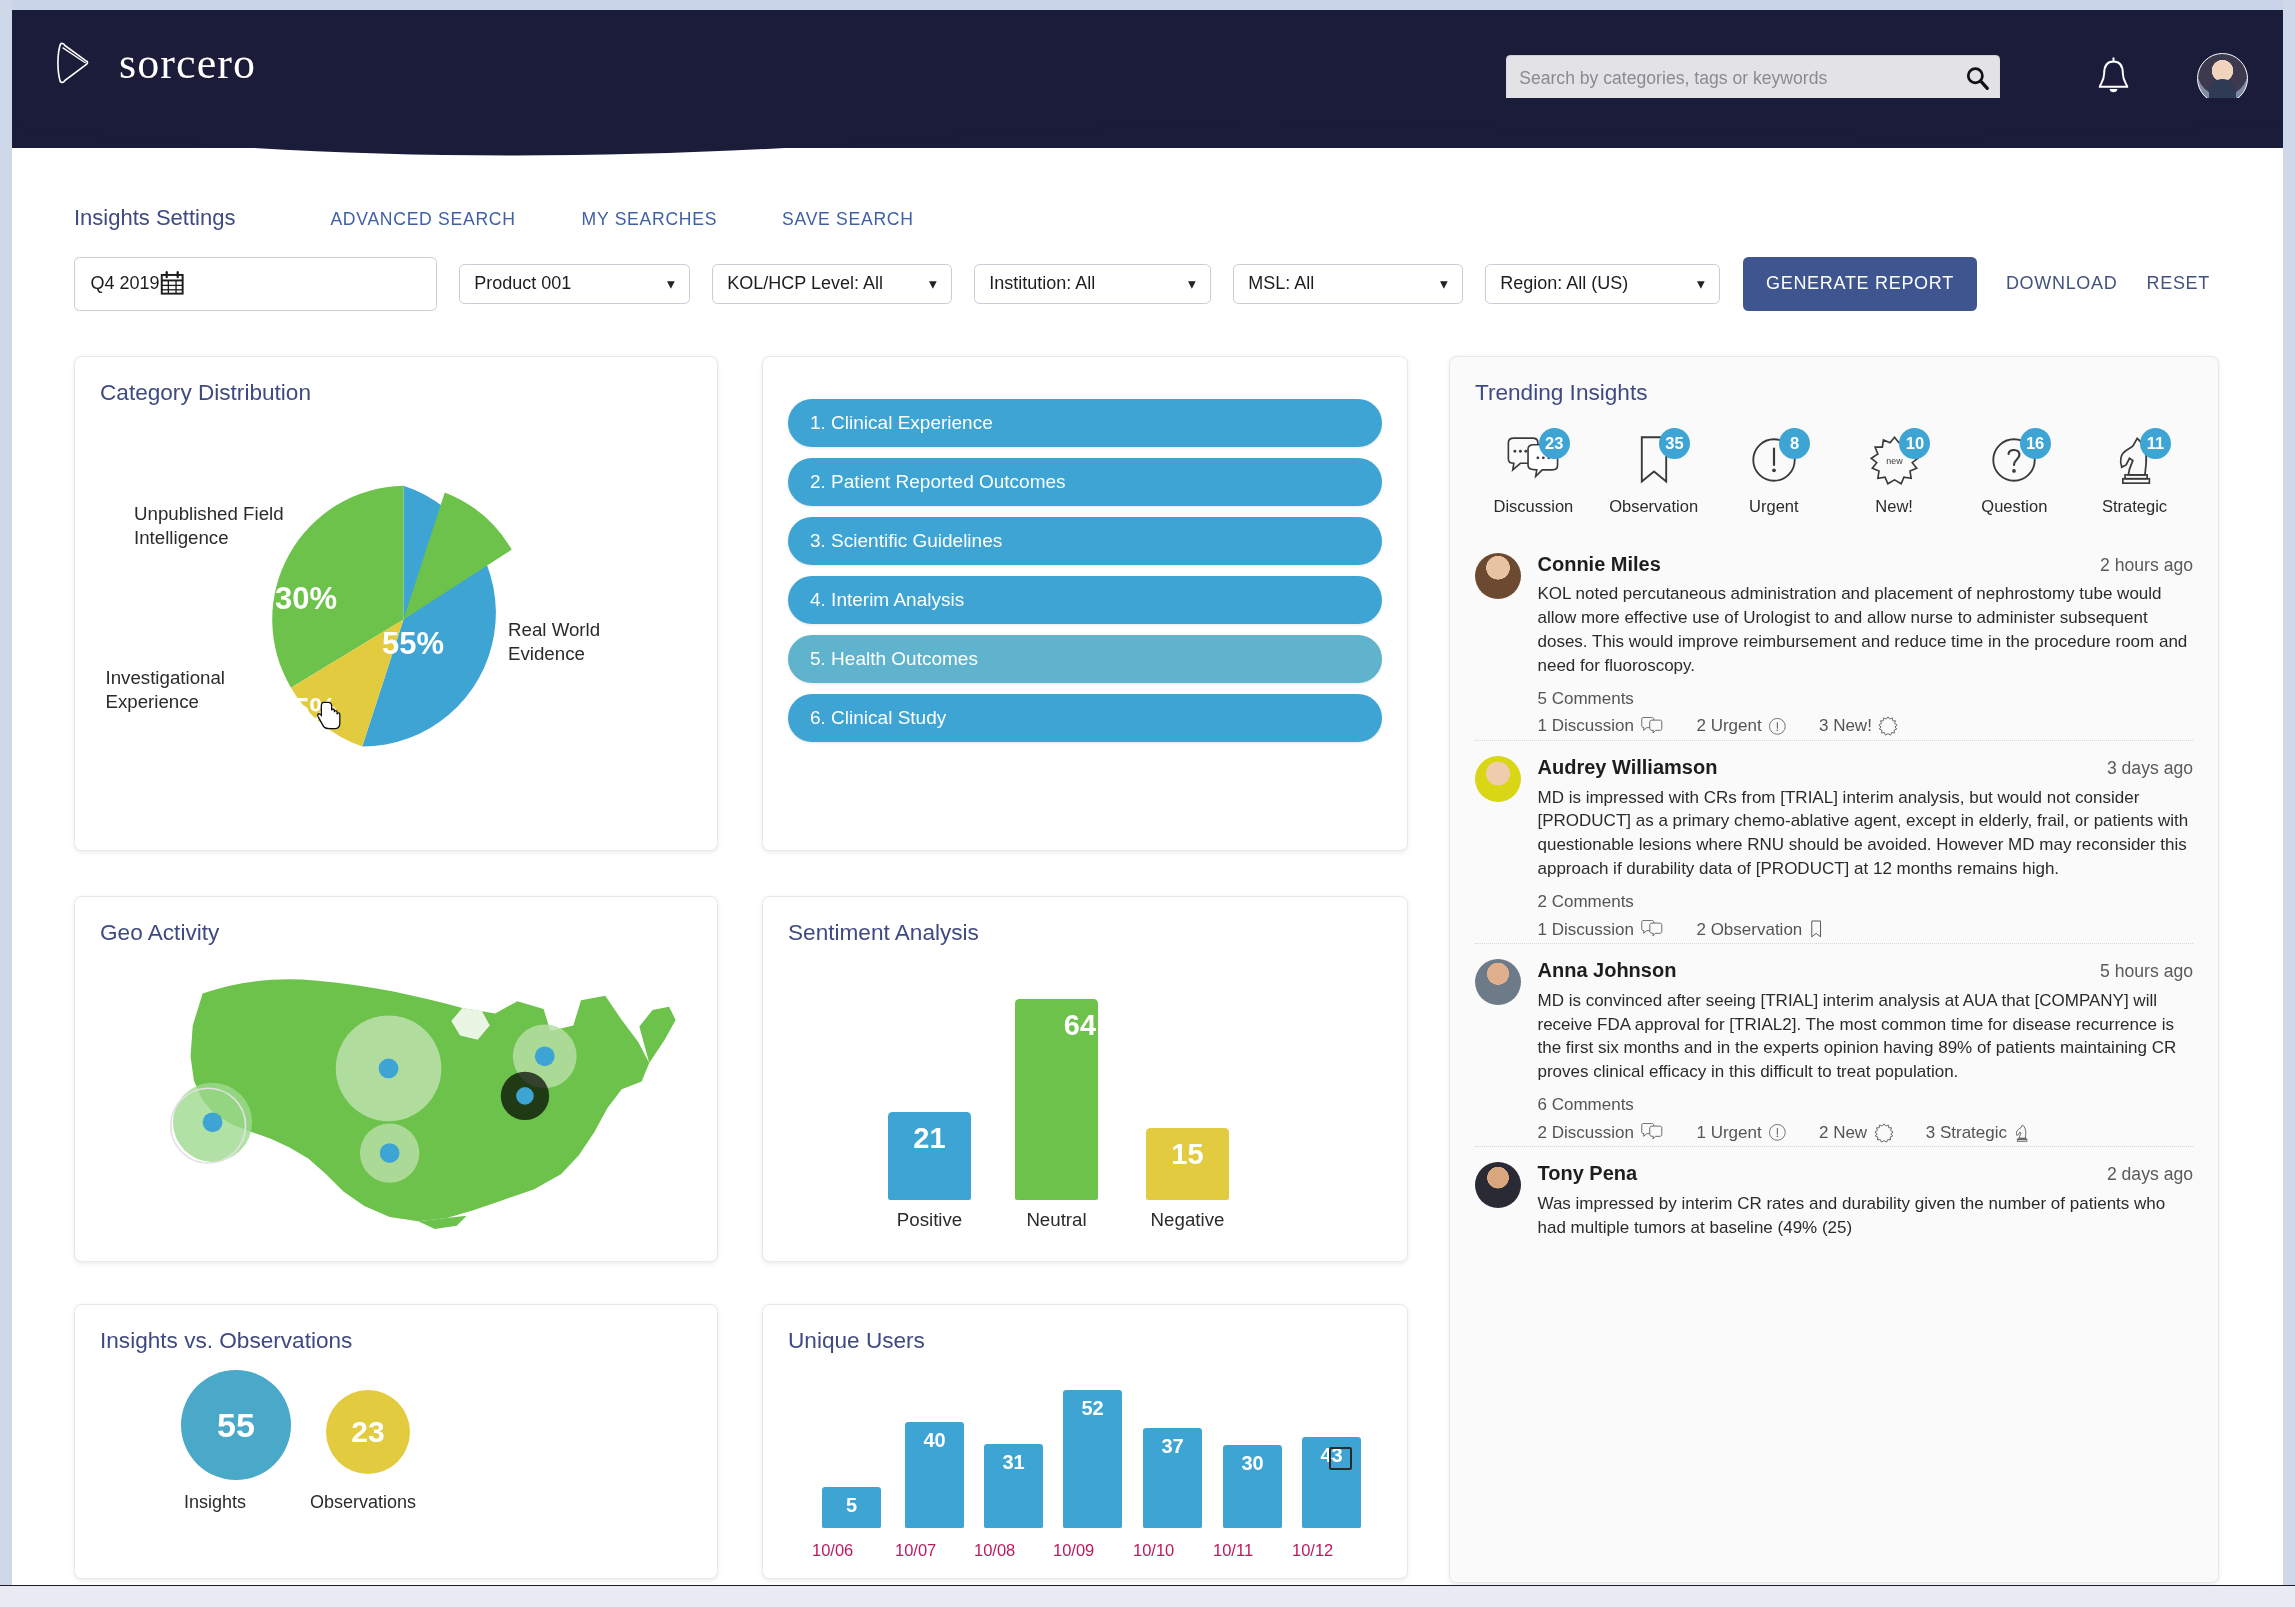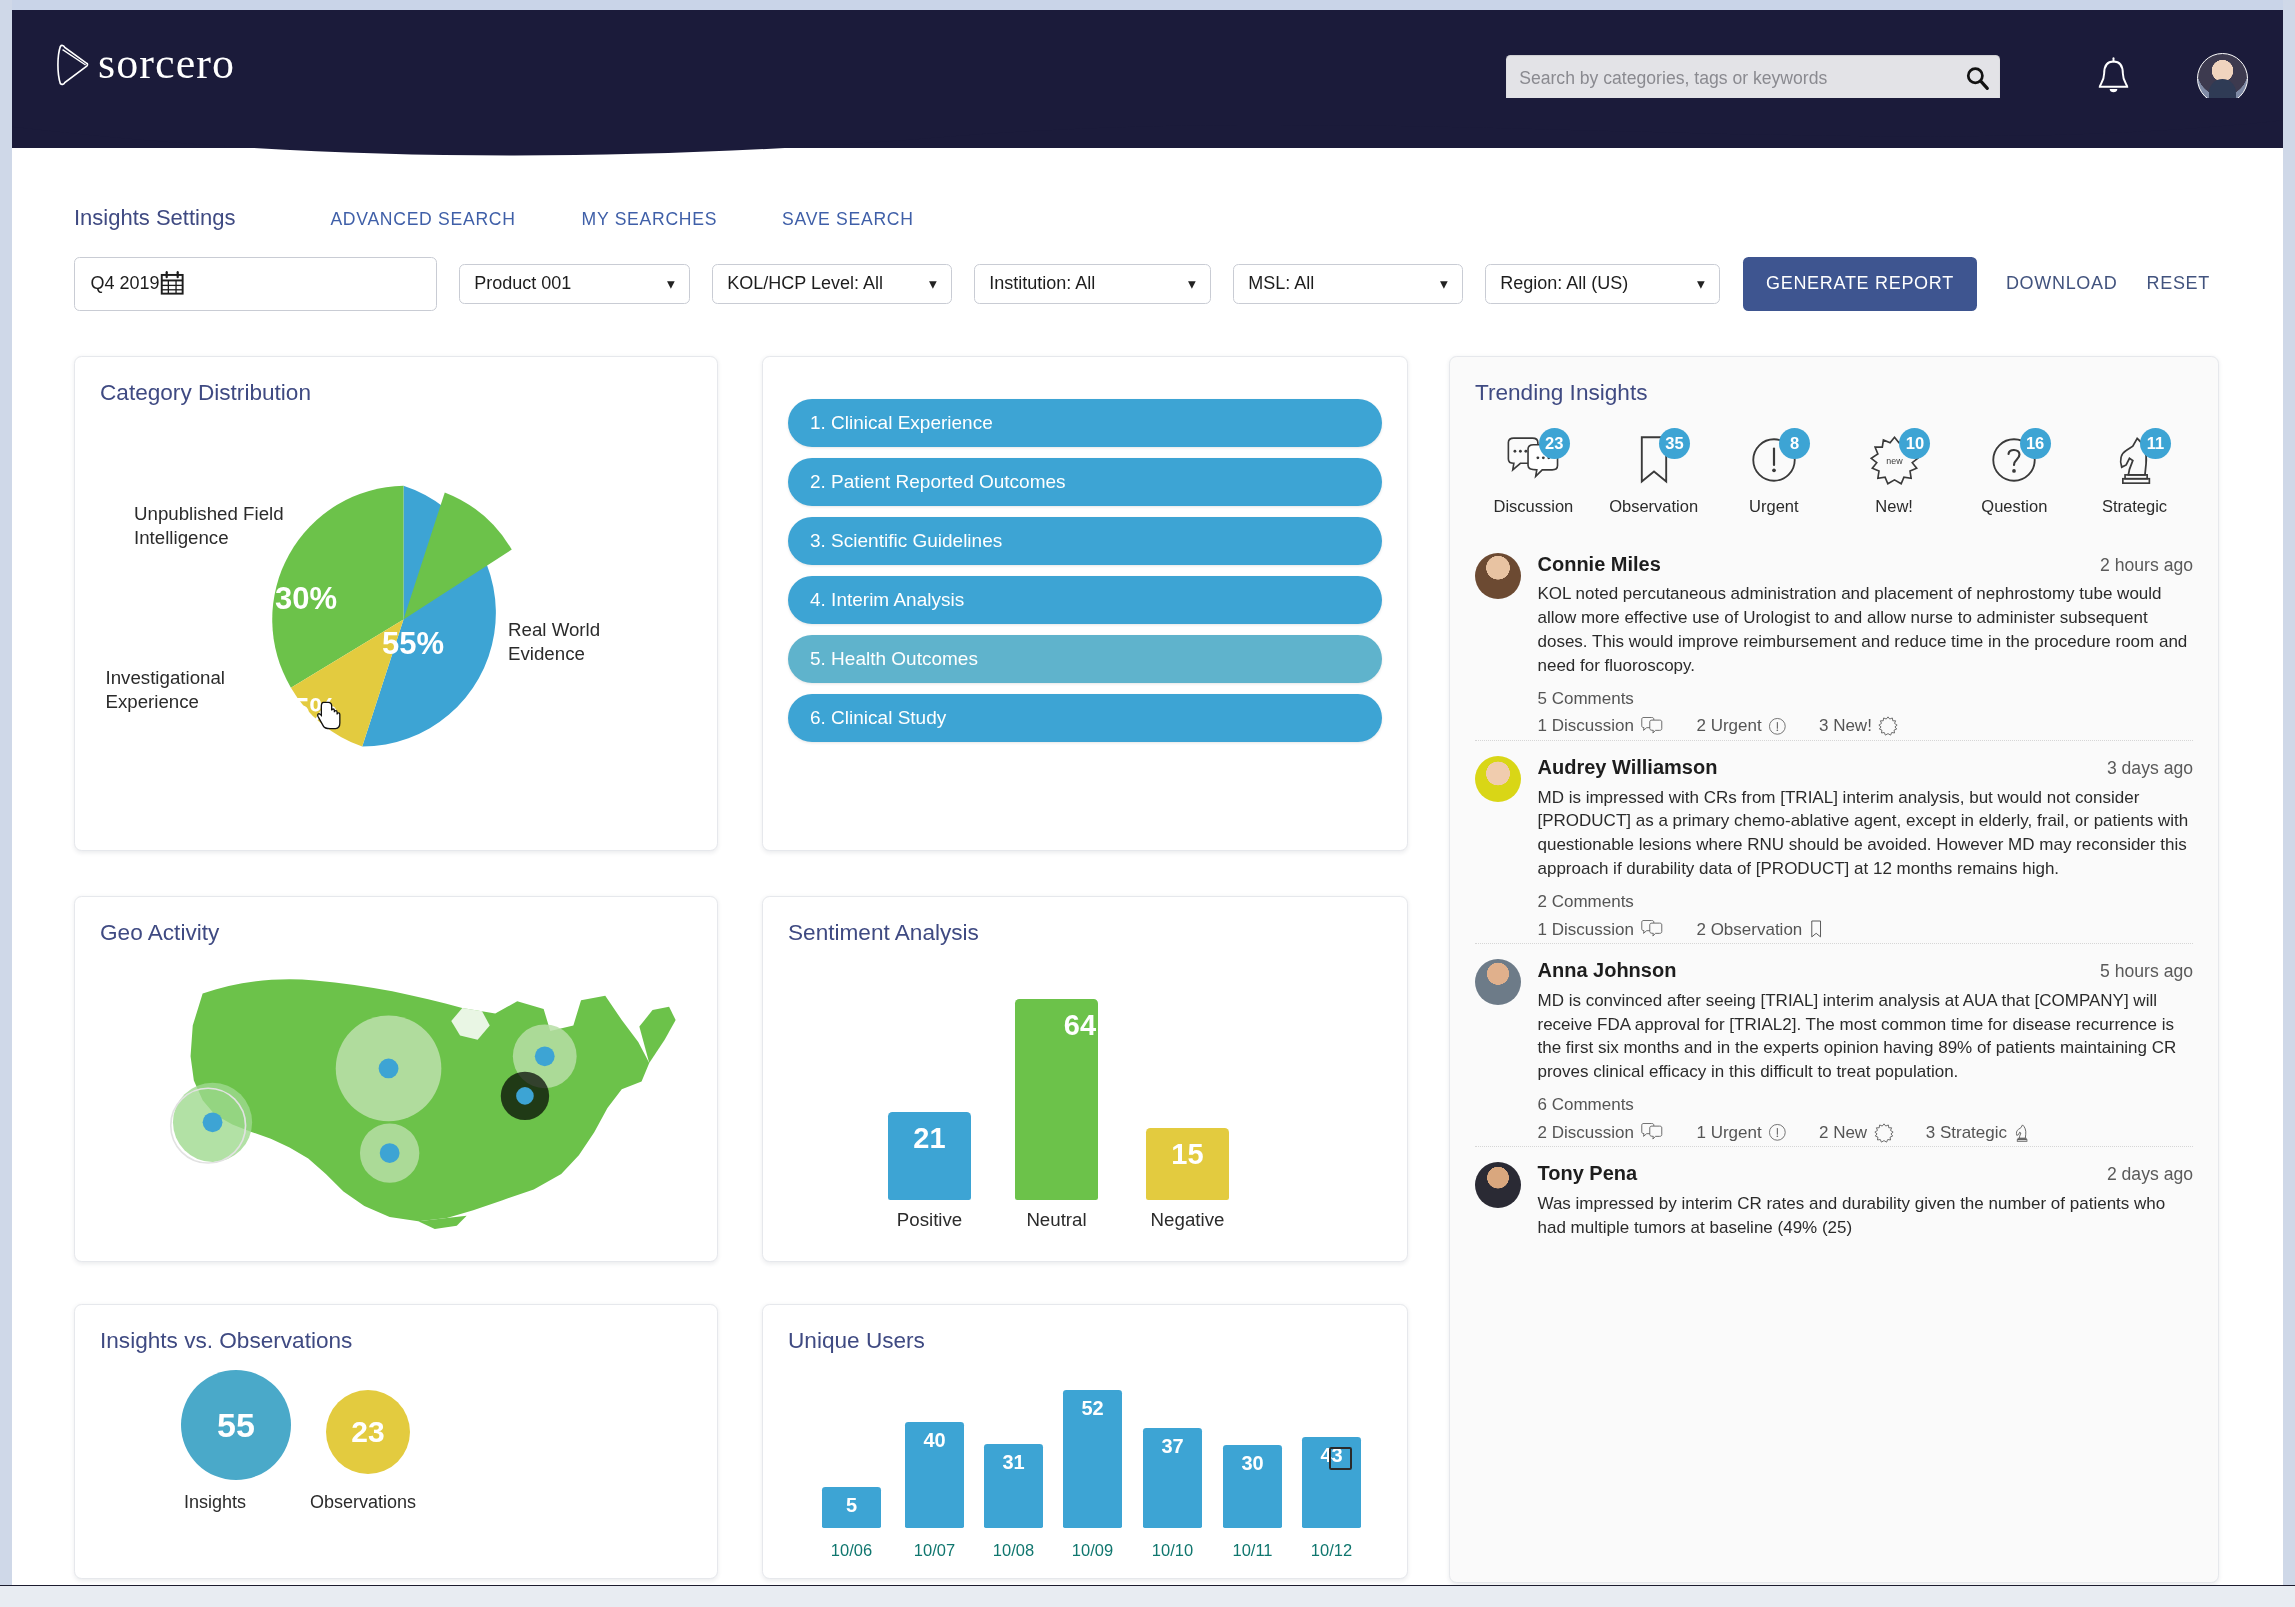--- a/index.html
+++ b/index.html
@@ -27,21 +27,21 @@
     background: #1b1b3a;
     overflow: hidden;
   }
   #header-wave {
     position:absolute; left:12px; top:98px; width:2271px; height:72px;
     overflow:hidden; pointer-events:none;
   }
   #header-wave svg { display:block; width:100%; height:100%; }
 
   .logo-wrap {
-    position:absolute; left:44px; top:32px; display:flex; align-items:flex-end; gap:8px;
+    position:absolute; left:44px; top:32px; display:flex; align-items:flex-start; gap:29px;
   }
   .logo-mark { width:34px; height:42px; }
   .logo-text {
     font-family:"Liberation Serif", serif; font-size:44px; color:#ffffff;
     letter-spacing: 1.1px; line-height:1;
   }
 
   .search-box {
     position:absolute; left:1494px; top:45px; width:494px; height:47px;
     background:#e3e3e7; border-radius:4.4px; display:flex; align-items:center;
@@ -170,21 +170,21 @@
   .circ-obs { left:226px; top:23px; width:84px; height:84px; background:#e3cb3f; font-size:30px; }
   .circ-cap { position:absolute; font-size:18px; color:#2b2b2b; }
   .cap-ins { left:84px; top:125px; }
   .cap-obs { left:210px; top:125px; }
 
   
   .uu { position:relative; height:193px; margin-top:15.4px; }
   .uu-col { position:absolute; bottom:34px; width:59px;border-radius:16px; }
   .uu-rect { width:59px; background:#3da4d4; border-radius:3.3px 3.3px 1.7px 1.7px; position:relative; }
   .uu-val { position:absolute; left:0; right:0; top:6.6px; text-align:center; color:#fff; font-size:20px; font-weight:700; }
-  .uu-cap { position:absolute; bottom:-32px; left:-10px; width:79px; text-align:center; font-size:16.5px; color:#0f766e; }
+  .uu-cap { position:absolute; bottom:-32px; left:-10px; width:79px; text-align:left; font-size:16.5px; color:#be185d; }
   .uu-toggle { position:absolute; right:30px; bottom:92px; width:23px; height:23px; border:2.2px solid #2a2a2a; border-radius:2.2px; }
 
   
   .ti-icons { display:flex; justify-content:space-between; margin-top:27.5px; padding:0 4.4px; }
   .ti-ico { width:108px; display:flex; flex-direction:column; align-items:center; }
   .ti-ico-glyph { position:relative; width:66px; height:53px; display:flex; align-items:center; justify-content:center; }
   .ti-badge {
     position:absolute; right:-3.3px; top:-5.5px; min-width:31px; height:31px;
     background:#3da4d4; color:#fff; border-radius:15.4px; font-size:16.5px;
     display:flex; align-items:center; justify-content:center; padding:0 5.5px; font-weight:600;

